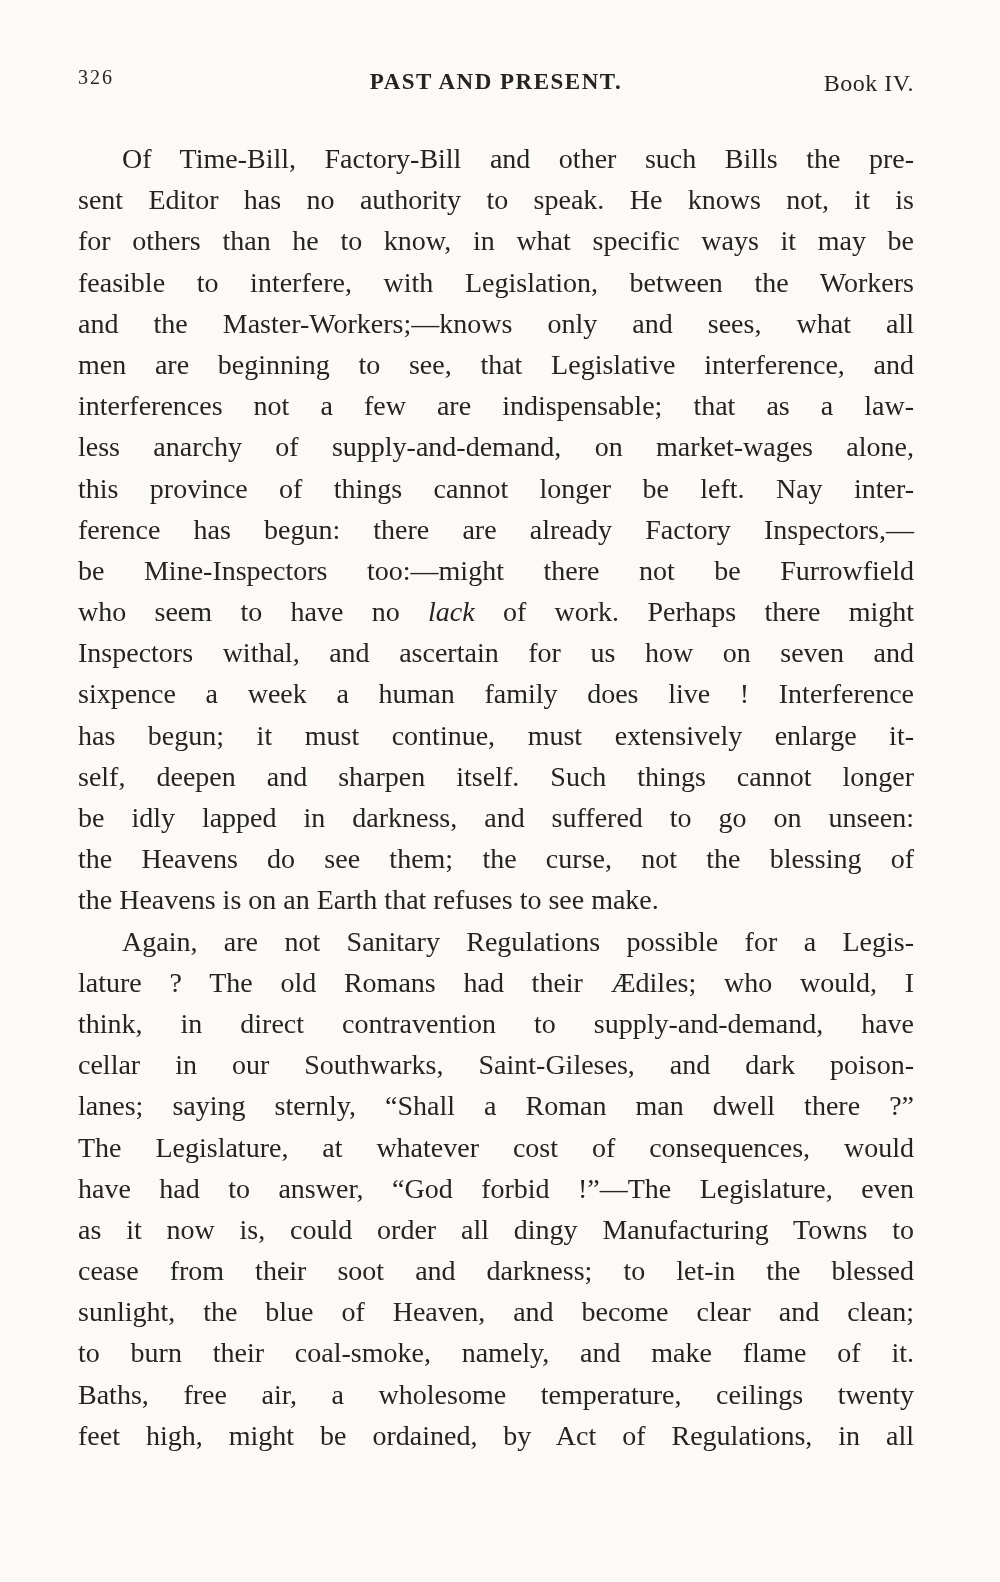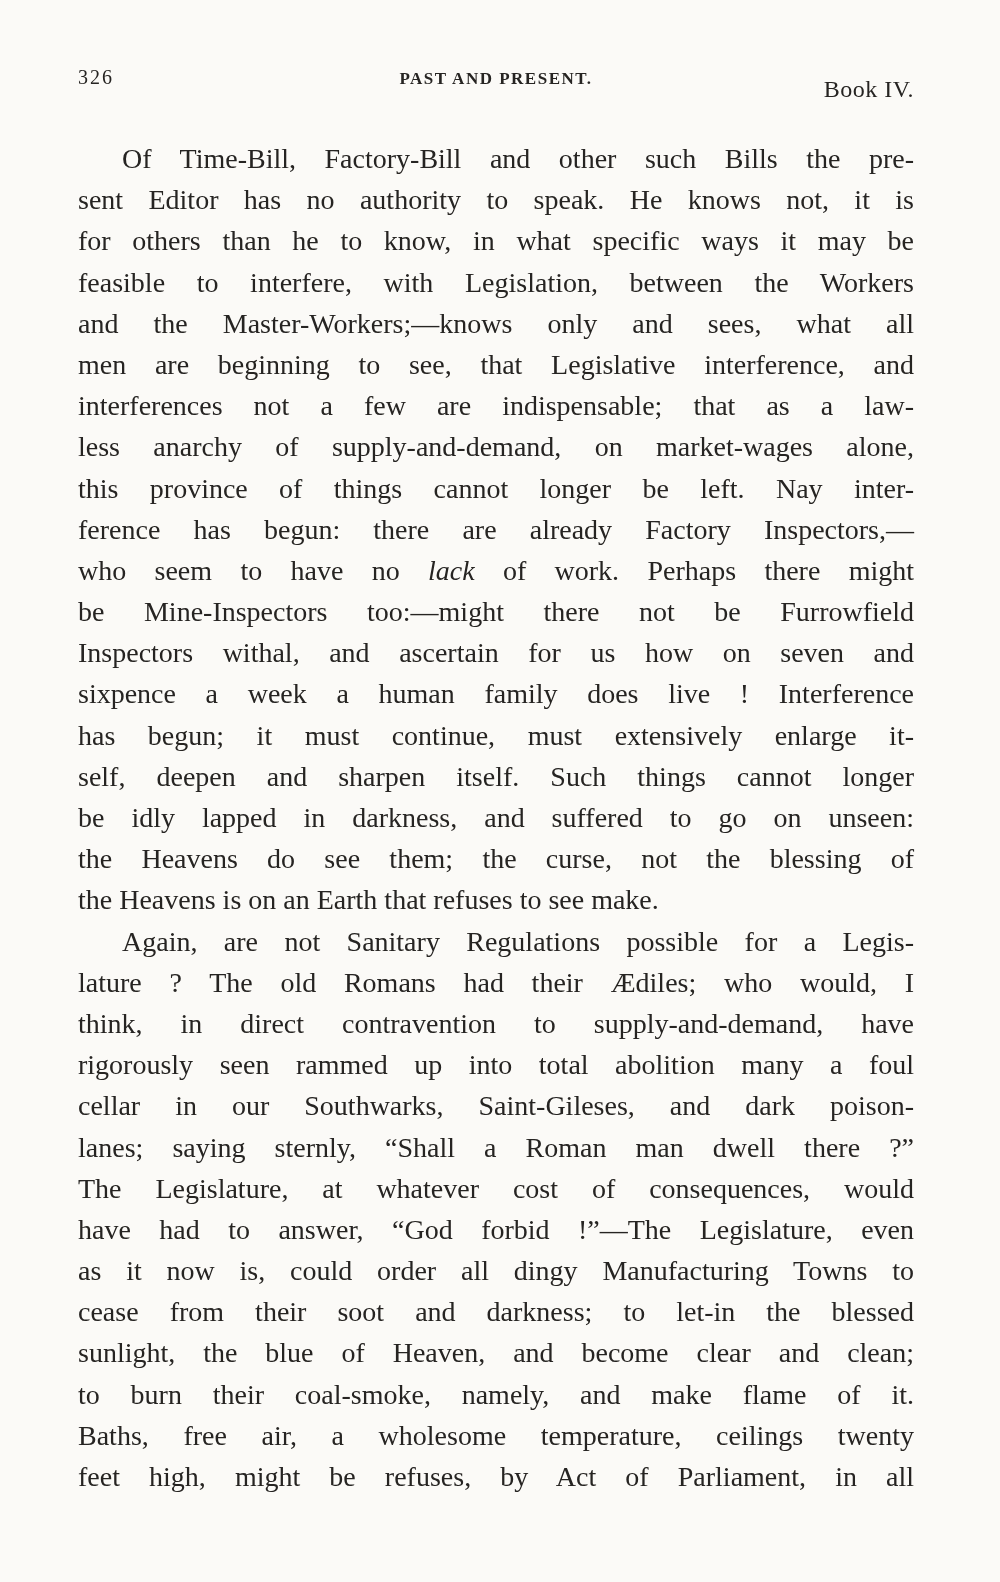--- a/index.html
+++ b/index.html
@@ -32,28 +32,28 @@
     top: 0;
     font-size: 20px;
     letter-spacing: 2px;
   }
   .running-title {
     position: absolute;
     left: 0;
     right: 0;
     top: 3px;
     text-align: center;
-    font-size: 17px;
+    font-size: 23px;
     font-weight: bold;
     letter-spacing: 1.5px;
   }
   .book-label {
     position: absolute;
     right: 0;
-    top: 10px;
+    top: 4px;
     font-size: 24px;
     letter-spacing: 0.5px;
   }
   .page-text {
     margin: 38px 86px 0 78px;
     width: 836px;
     font-size: 28px;
     line-height: 41.2px;
   }
   .paragraph { margin: 0; }
@@ -82,40 +82,39 @@
         <div class="line indent">Of Time-Bill, Factory-Bill and other such Bills the pre-</div>
         <div class="line">sent Editor has no authority to speak.  He knows not, it is</div>
         <div class="line">for others than he to know, in what specific ways it may be</div>
         <div class="line">feasible to interfere, with Legislation, between the Workers</div>
         <div class="line">and the Master-Workers;—knows only and sees, what all</div>
         <div class="line">men are beginning to see, that Legislative interference, and</div>
         <div class="line">interferences not a few are indispensable; that as a law-</div>
         <div class="line">less anarchy of supply-and-demand, on market-wages alone,</div>
         <div class="line">this province of things cannot longer be left.  Nay inter-</div>
         <div class="line">ference has begun: there are already Factory Inspectors,—</div>
+        <div class="line">be Mine-Inspectors too:—might there not be Furrowfield</div>
         <div class="line"><span>who seem to have no </span><span class="italic">lack</span><span> of work.  Perhaps there might</span></div>
-        <div class="line">be Mine-Inspectors too:—might there not be Furrowfield</div>
         <div class="line">Inspectors withal, and ascertain for us how on seven and</div>
         <div class="line">sixpence a week a human family does live !  Interference</div>
         <div class="line">has begun; it must continue, must extensively enlarge it-</div>
         <div class="line">self, deepen and sharpen itself.  Such things cannot longer</div>
         <div class="line">be idly lapped in darkness, and suffered to go on unseen:</div>
         <div class="line">the Heavens do see them; the curse, not the blessing of</div>
         <div class="line no-justify">the Heavens is on an Earth that refuses to see make.</div>
       </div>
       <div class="paragraph">
         <div class="line indent">Again, are not Sanitary Regulations possible for a Legis-</div>
         <div class="line">lature ?  The old Romans had their Ædiles; who would, I</div>
         <div class="line">think, in direct contravention to supply-and-demand, have</div>
-        <div class="line">rigorously seen rammed up into total abolition many a foul</div>
         <div class="line">cellar in our Southwarks, Saint-Gileses, and dark poison-</div>
         <div class="line">lanes; saying sternly, “Shall a Roman man dwell there ?”</div>
         <div class="line">The Legislature, at whatever cost of consequences, would</div>
         <div class="line">have had to answer, “God forbid !”—The Legislature, even</div>
         <div class="line">as it now is, could order all dingy Manufacturing Towns to</div>
         <div class="line">cease from their soot and darkness; to let-in the blessed</div>
         <div class="line">sunlight, the blue of Heaven, and become clear and clean;</div>
         <div class="line">to burn their coal-smoke, namely, and make flame of it.</div>
         <div class="line">Baths, free air, a wholesome temperature, ceilings twenty</div>
-        <div class="line">feet high, might be refuses, by Act of Parliament, in all</div>
+        <div class="line">feet high, might be ordained, by Act of Regulations, in all</div>
       </div>
     </div>
 </div>
 
 </body></html>

